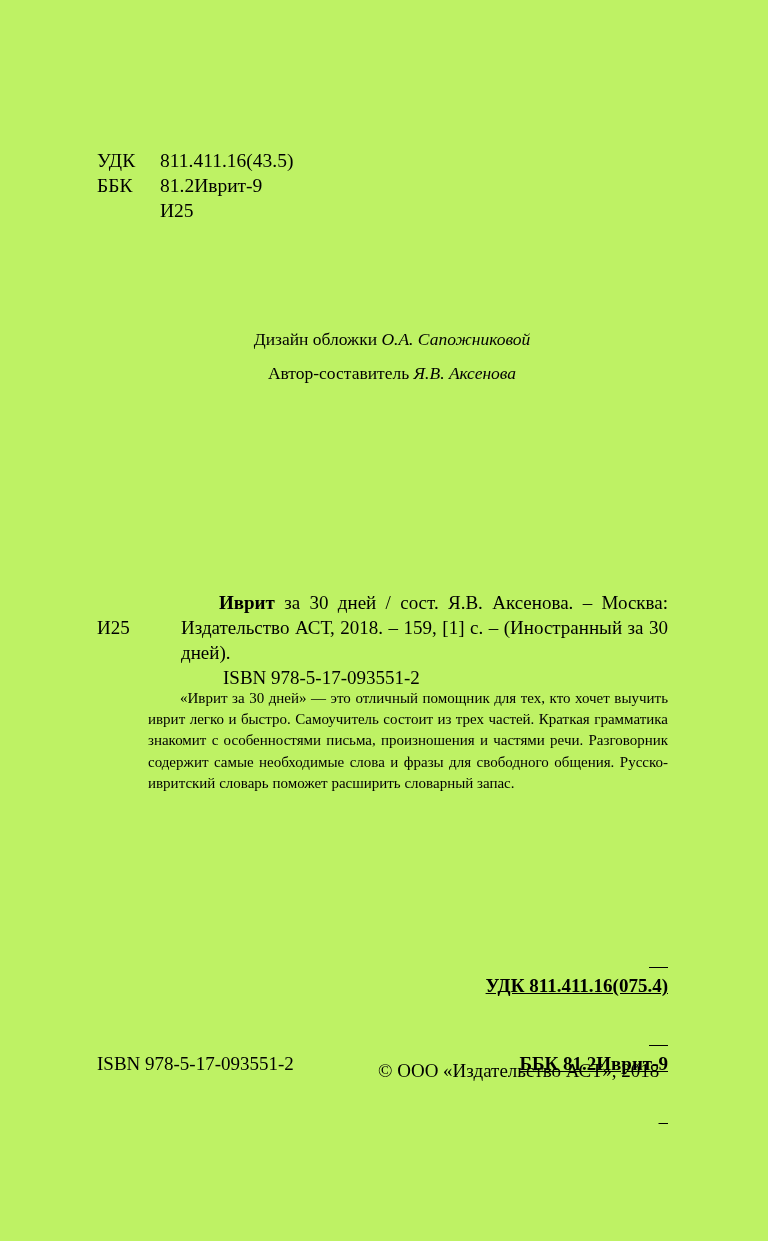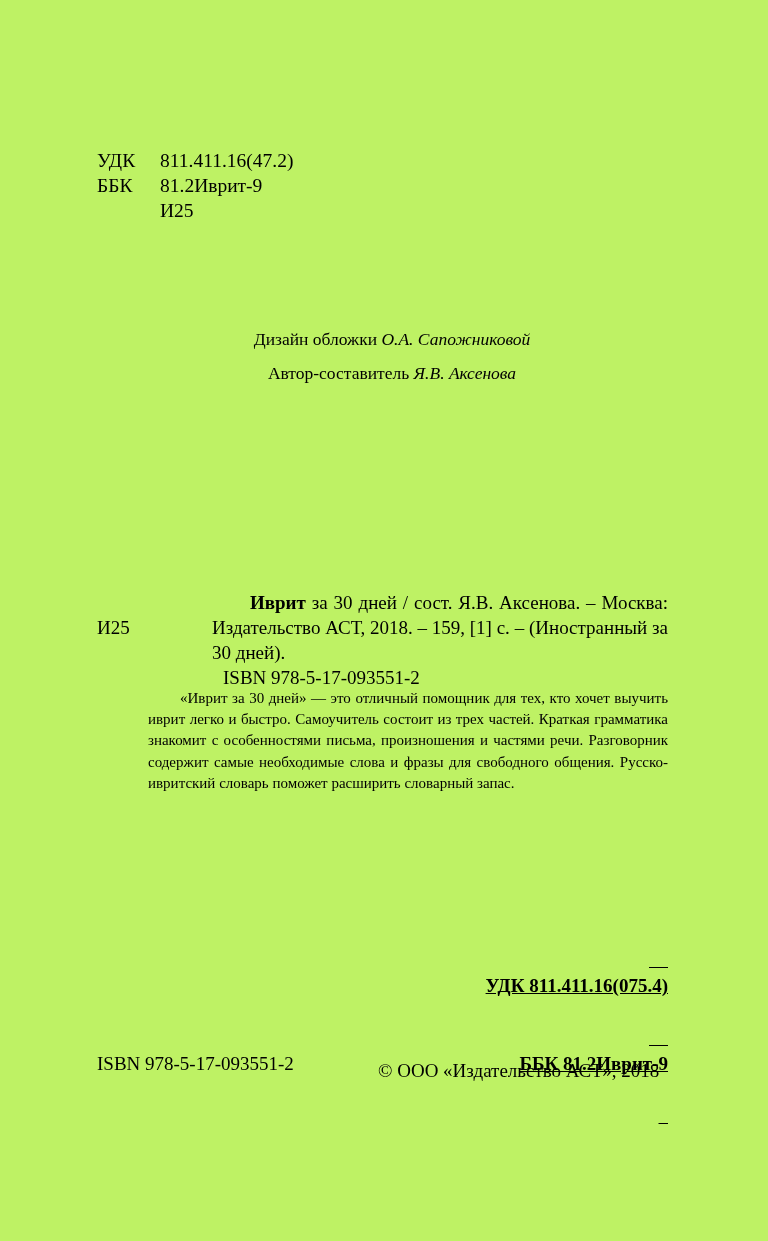--- a/index.html
+++ b/index.html
@@ -64,21 +64,21 @@
     font-size: 19px;
     line-height: 25px;
   }
   .biblio .shelf {
     position: absolute;
     left: 0;
     top: 25px;
     font-size: 19px;
   }
   .biblio .body {
-    margin-left: 115px;
+    margin-left: 84px;
     text-align: justify;
     text-justify: inter-word;
     text-indent: 38px;
     hyphens: manual;
   }
   .biblio .body .bold {
     font-weight: bold;
   }
   .biblio .isbn-inner {
     margin-left: 88px;
@@ -138,21 +138,21 @@
   }
 </style>
 </head>
 <body>
 
 <div class="page">
 
   <div class="class-block">
     <div class="class-row">
       <span class="class-label">УДК</span>
-      <span class="class-value">811.411.16(47.2)</span>
+      <span class="class-value">811.411.16(43.5)</span>
     </div>
     <div class="class-row">
       <span class="class-label">ББК</span>
       <span class="class-value">81.2Иврит-9</span>
     </div>
     <div class="class-row">
       <span class="class-label"></span>
       <span class="class-value">И25</span>
     </div>
   </div>

